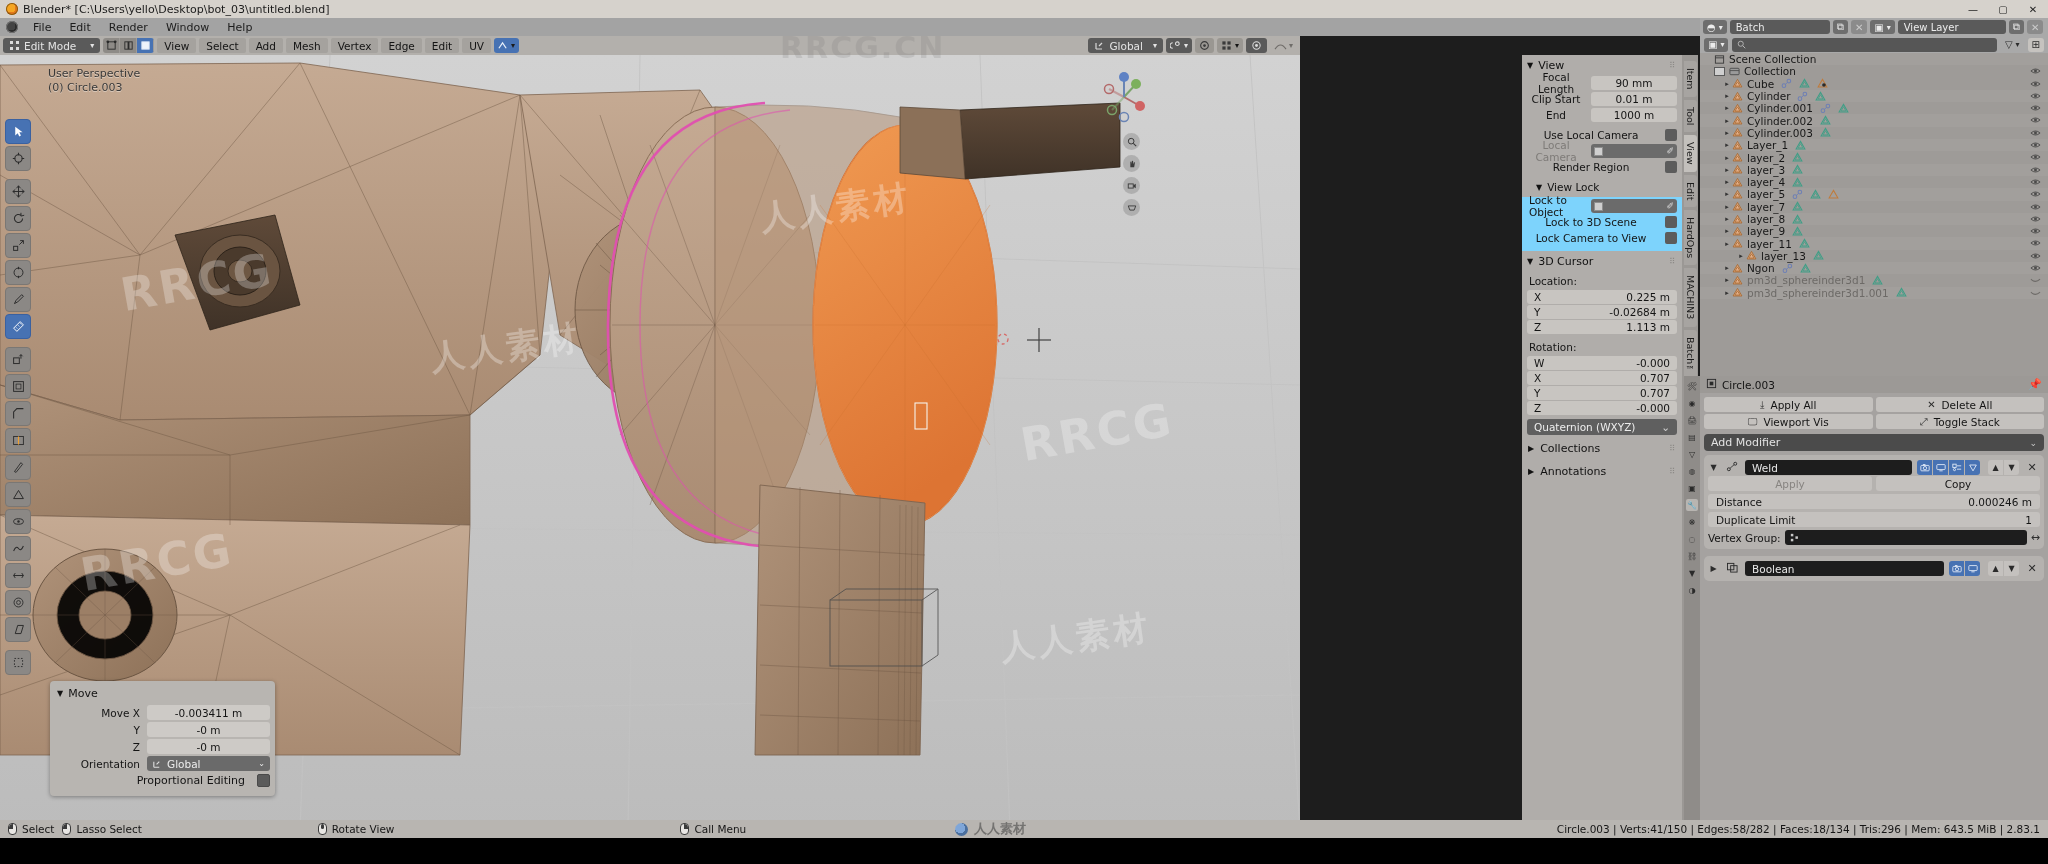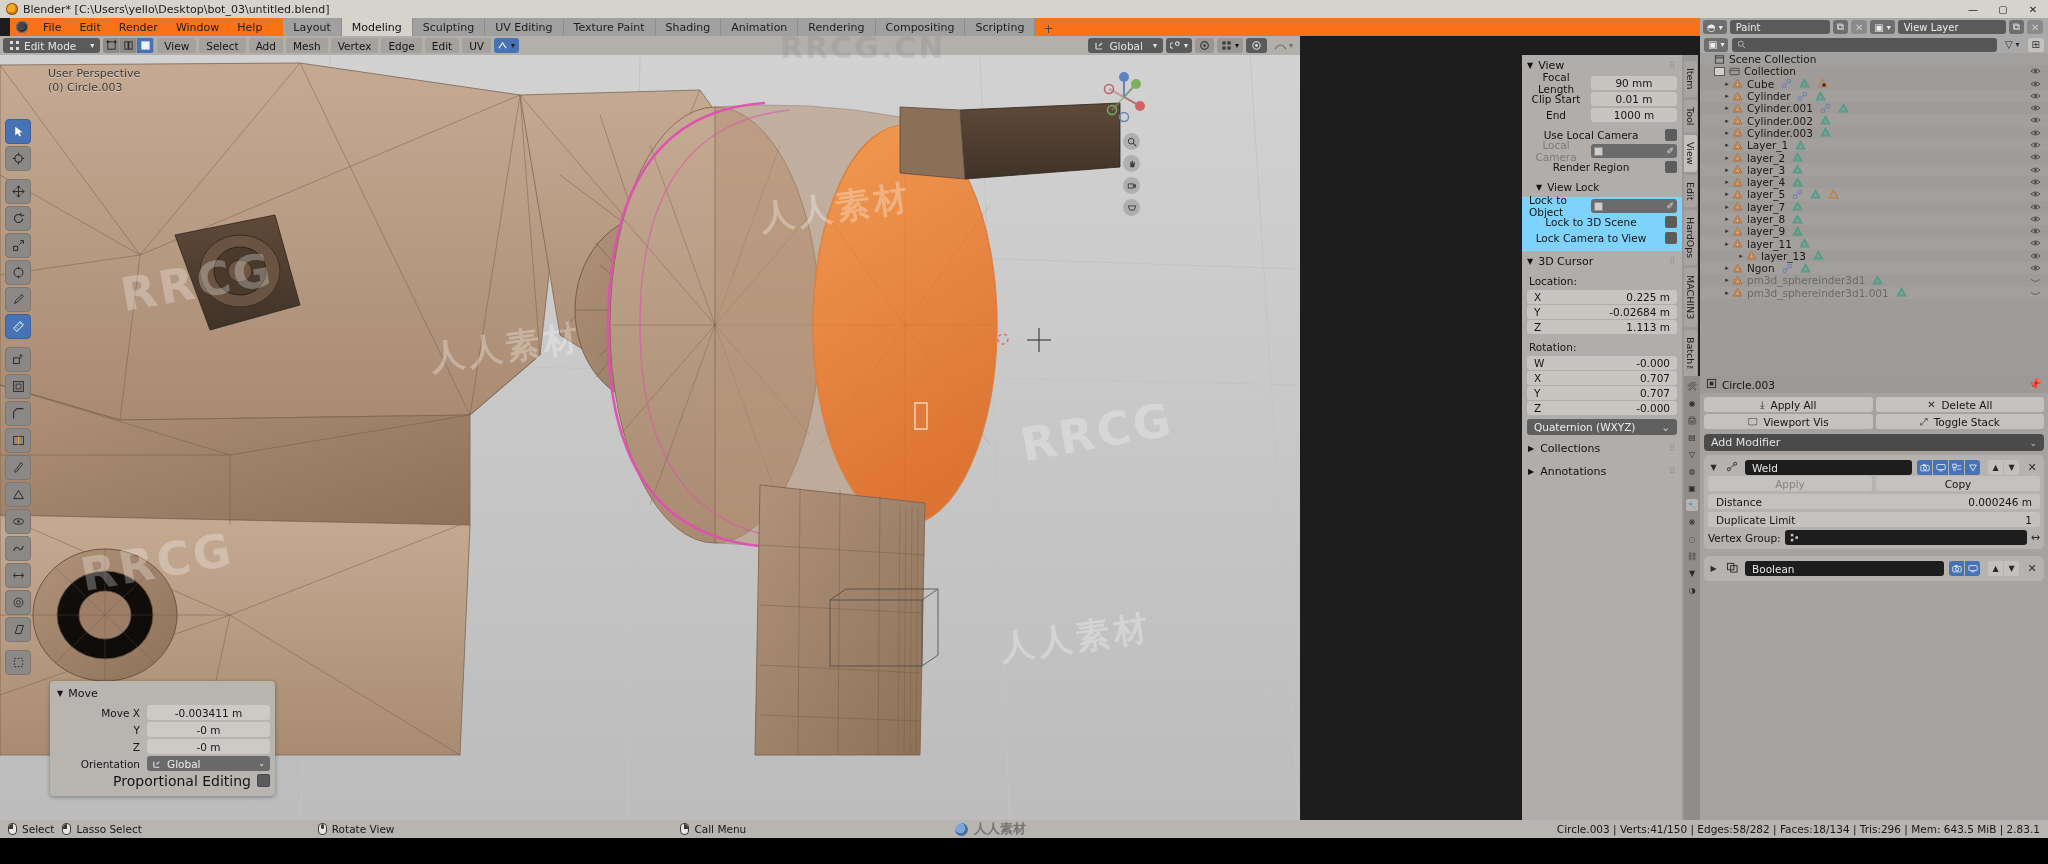--- a/index.html
+++ b/index.html
@@ -12,21 +12,21 @@
   .titlebar{position:absolute;left:0;top:0;width:2048px;height:18px;background:#d6d2cc;color:#1a1a1a;
     display:flex;align-items:center;padding-left:6px;font-size:11px;}
   .titlebar .blogo{width:12px;height:12px;margin-right:5px;border-radius:50%;
     background:radial-gradient(circle at 40% 40%, #f5a623 0 45%, #e0761a 46% 100%);
     box-shadow:inset 0 0 0 1px #8b5a10;}
   .win-btns{position:absolute;right:0;top:0;height:18px;display:flex;}
   .win-btns div{width:30px;height:18px;display:flex;align-items:center;justify-content:center;
     color:#222;font-size:10px;}
 
   
-  .topbar{position:absolute;left:10px;top:18px;width:1720px;height:18px;background:#f97316;display:flex;align-items:stretch;}
+  .topbar{position:absolute;left:0;top:18px;width:1720px;height:18px;background:#a3a3a3;display:flex;align-items:stretch;}
   .tb-icon{width:24px;display:flex;align-items:center;justify-content:center;}
   .tb-icon .blogo2{width:12px;height:12px;border-radius:50%;
     background:radial-gradient(circle at 40% 40%, #444 0 45%, #2b2b2b 46% 100%);box-shadow:inset 0 0 0 1px #777;}
   .menu-item{padding:0 9px;display:flex;align-items:center;color:#1c1c1c;font-size:11px;white-space:nowrap;}
   .ws-tabs{display:flex;align-items:flex-end;margin-left:12px;}
   .ws-tab{padding:0 10px;height:18px;display:flex;align-items:center;color:#1c1c1c;font-size:11px;
     background:#a0a0a0;border-right:1px solid #8e8e8e;white-space:nowrap;}
   .ws-tab.active{background:#d6d2cc;color:#111;}
   .ws-plus{padding:0 8px;display:flex;align-items:center;color:#4a4a4a;font-size:12px;}
 
@@ -214,38 +214,25 @@
 
   <div class="topbar">
     <div class="tb-icon">
         <span class="blogo2"></span>
       </div>
     <div class="menu-item">File</div>
     <div class="menu-item">Edit</div>
     <div class="menu-item">Render</div>
     <div class="menu-item">Window</div>
     <div class="menu-item">Help</div>
-    <div class="ws-tabs">
-      <div class="ws-tab">Layout</div>
-      <div class="ws-tab active">Modeling</div>
-      <div class="ws-tab">Sculpting</div>
-      <div class="ws-tab">UV Editing</div>
-      <div class="ws-tab">Texture Paint</div>
-      <div class="ws-tab">Shading</div>
-      <div class="ws-tab">Animation</div>
-      <div class="ws-tab">Rendering</div>
-      <div class="ws-tab">Compositing</div>
-      <div class="ws-tab">Scripting</div>
-      <div class="ws-plus">+</div>
-    </div>
   </div>
 
   <div class="scene-bar">
     <div class="sb-chip">◓<span style="font-size:8px">▾</span></div>
-    <div class="sb-field" style="width:100px">Paint</div>
+    <div class="sb-field" style="width:100px">Batch</div>
     <div class="sb-chip">⧉</div>
     <div class="sb-chip" style="opacity:.5">✕</div>
     <div class="sb-chip">▣<span style="font-size:8px">▾</span></div>
     <div class="sb-field" style="width:108px">View Layer</div>
     <div class="sb-chip">⧉</div>
     <div class="sb-chip" style="opacity:.5">✕</div>
   </div>
 
   <div class="vp-header">
     <div class="hdr-btn dark">
@@ -649,21 +636,21 @@
         <span class="op-drop">
           <svg viewBox="0 0 11 11" width="10" height="10">
               <path d="M2 9 L2 3 M2 9 L8 9" stroke="#e0e0e0" stroke-width="1.2" fill="none"></path>
               <path d="M5 6 l3-3" stroke="#e0e0e0" stroke-width="1.2"></path>
             </svg>
           <span>Global</span>
           <span style="margin-left:auto;font-size:8px">⌄</span>
         </span>
       </div>
       <div class="op-row" style="justify-content:flex-end">
-        <span style="color:#141414;font-size:14px;padding-right:6px">Proportional Editing</span>
+        <span style="color:#141414;font-size:11px;padding-right:12px">Proportional Editing</span>
         <span class="op-check"></span>
       </div>
     </div>
 
     <div class="wm wm-big" style="left:120px;top:200px;transform:rotate(-10deg);">RRCG</div>
     <div class="wm wm-big" style="left:80px;top:480px;transform:rotate(-10deg);">RRCG</div>
     <div class="wm wm-big" style="left:1020px;top:350px;transform:rotate(-10deg);">RRCG</div>
     <div class="wm wm-cjk" style="left:430px;top:270px;transform:rotate(-8deg);">人人素材</div>
     <div class="wm wm-cjk" style="left:760px;top:130px;transform:rotate(-8deg);">人人素材</div>
     <div class="wm wm-cjk" style="left:1000px;top:560px;transform:rotate(-8deg);">人人素材</div>

